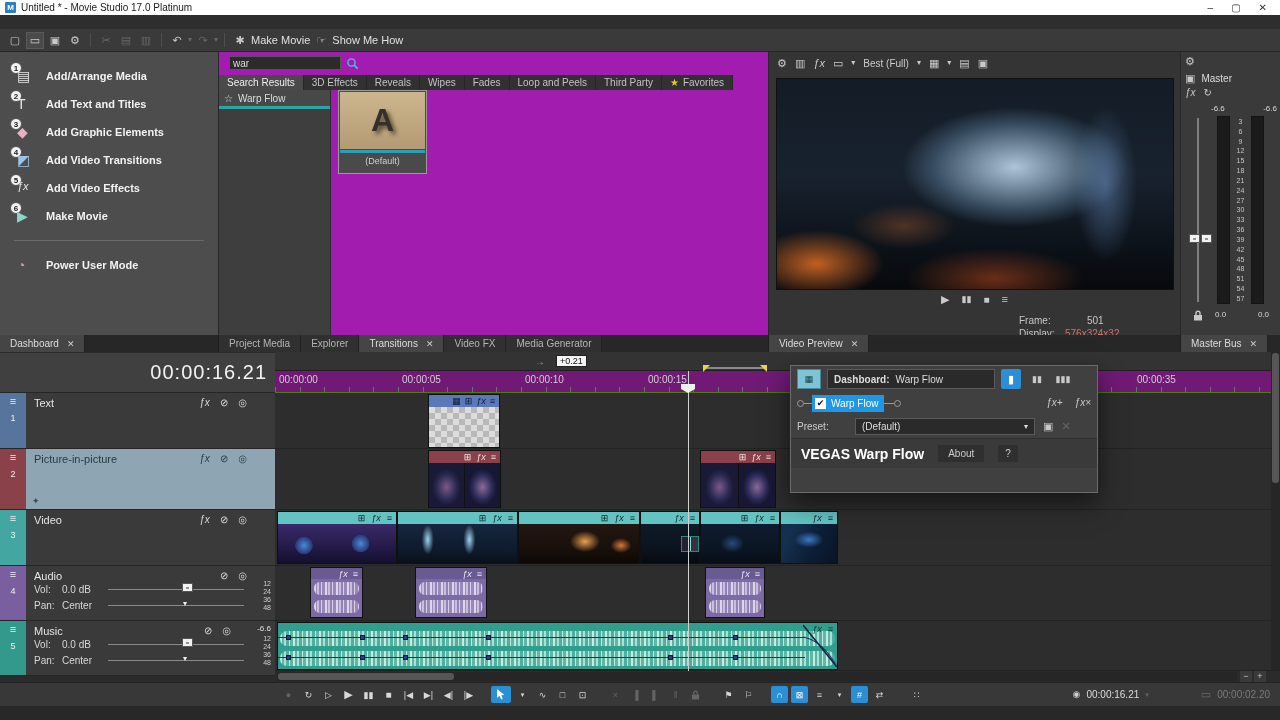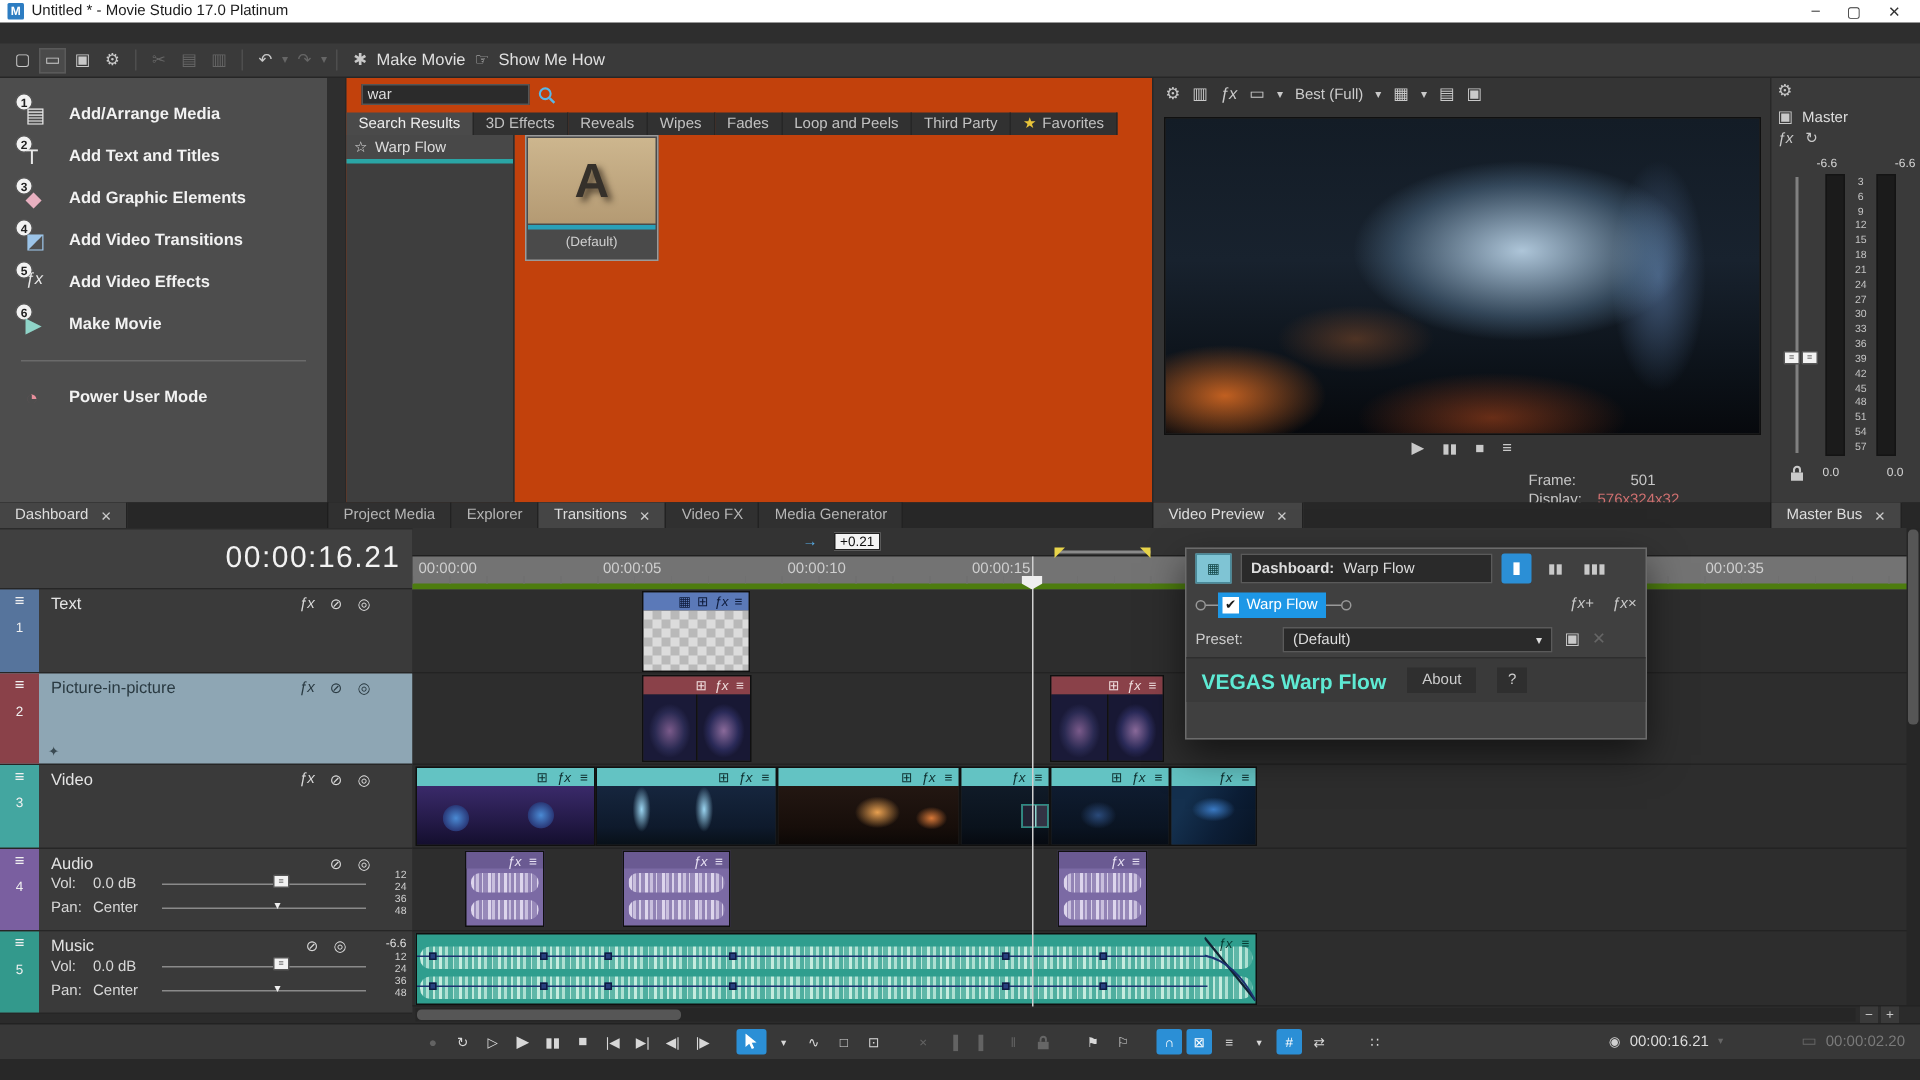--- a/index.html
+++ b/index.html
@@ -77,21 +77,21 @@
   .checker{background:conic-gradient(#b9b9b9 25%,#dcdcdc 0 50%,#b9b9b9 0 75%,#dcdcdc 0);
            background-size:12px 12px}
   .wave{position:absolute;left:3px;right:3px;height:13px;border-radius:6px;
     background:repeating-linear-gradient(90deg,rgba(226,219,240,.95) 0 2px,rgba(226,219,240,.30) 2px 3px,
       rgba(226,219,240,.75) 3px 5px,rgba(226,219,240,.22) 5px 7px,rgba(226,219,240,.9) 7px 8px,rgba(226,219,240,.28) 8px 11px)}
   .mwave{position:absolute;left:2px;right:2px;height:15px;border-radius:7px;
     background:repeating-linear-gradient(90deg,rgba(205,240,227,.95) 0 2px,rgba(205,240,227,.28) 2px 4px,
       rgba(205,240,227,.8) 4px 6px,rgba(205,240,227,.2) 6px 9px,rgba(205,240,227,.9) 9px 10px,rgba(205,240,227,.3) 10px 13px)}
   .envl{position:absolute;height:1px;background:#1d3270}
   .node{position:absolute;width:5px;height:5px;background:#27407e;border:1px solid #0e1c44}
-  .ruler{left:275px;top:371px;right:0;height:22px;background:#737373;border-bottom:4px solid #4d7c0f;
+  .ruler{left:275px;top:371px;right:0;height:22px;background:#701a75;border-bottom:1px solid #4d7c0f;
          font-size:10px;color:#cfcfcf}
   .ruler .ticks{position:absolute;left:0;right:0;bottom:0;height:5px;
     background:repeating-linear-gradient(90deg,#707070 0 1px,transparent 1px 24.6px)}
   .playhead{position:absolute;width:1px;background:#d0d0d0;z-index:30}
   .phmark{position:absolute;width:14px;height:9px;background:#efefef;z-index:31;
     clip-path:polygon(0 0,100% 0,100% 55%,50% 100%,0 55%)}
   
   .fxdlg{left:790px;top:365px;width:308px;height:128px;background:#404040;border:1px solid #6b6b6b;
          box-shadow:0 10px 24px rgba(0,0,0,.55);z-index:50}
   .field{background:#2a2a2a;border:1px solid #5a5a5a;color:#ddd;font-size:10px;display:flex;align-items:center;padding:0 6px;gap:6px}
@@ -189,21 +189,21 @@
       <div style="height:1px;background:#6a6a6a;margin:10px 14px"></div>
       <div class="ditem">
         <span class="dnum">
             <span class="gl" style="color:#e88f9c">◔</span>
           </span>
         <span class="dlabel">Power User Mode</span>
       </div>
     </div>
   </div>
 
-  <div class="a panel" style="left:230px;top:52px;width:550px;height:283px;background:#c2410c">
+  <div class="a panel" style="left:218px;top:52px;width:550px;height:283px;background:#a21caf">
     <div class="row" style="height:22px;padding-left:10px;gap:5px">
       <input class="search" value="war" style="">
       <svg width="13" height="13" viewBox="0 0 13 13">
         <circle cx="5.5" cy="5.5" r="3.6" fill="none" stroke="#59b7e8" stroke-width="1.4"></circle>
         <line x1="8.4" y1="8.4" x2="11.6" y2="11.6" stroke="#59b7e8" stroke-width="1.6"></line>
       </svg>
     </div>
     <div class="row" style="height:16px">
       <span class="ttab active">
           <span>Search Results</span>
@@ -697,21 +697,21 @@
     <div class="row" style="height:24px;padding:0 6px;gap:8px">
       <span style="font-size:10px;color:#ccc;width:50px">Preset:</span>
       <div class="field" style="width:180px;height:17px">
         <span>(Default)</span>
         <span style="margin-left:auto;font-size:8px">▾</span>
       </div>
       <span class="ic">▣</span>
       <span class="ic dim">✕</span>
     </div>
     <div class="row" style="height:30px;padding:0 10px;gap:14px;background:#3a3a3a;border-top:1px solid #2e2e2e">
-      <span style="font-size:14px;font-weight:bold;color:#5eead4">VEGAS Warp Flow</span>
+      <span style="font-size:14px;font-weight:bold;color:#ffffff">VEGAS Warp Flow</span>
       <span style="font-size:10px;color:#ccc;background:#2f2f2f;padding:3px 10px">About</span>
       <span style="font-size:10px;color:#ccc;background:#2f2f2f;padding:3px 7px">?</span>
     </div>
   </div>
 
   <div class="a transport">
     <span class="tbtn dim">●</span>
     <span class="tbtn">↻</span>
     <span class="tbtn">▷</span>
     <span class="tbtn" style="font-size:11px">▶</span>

